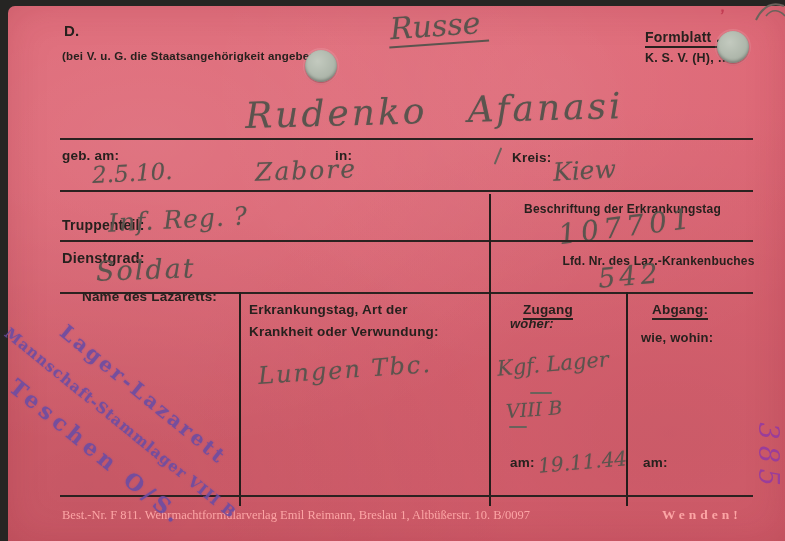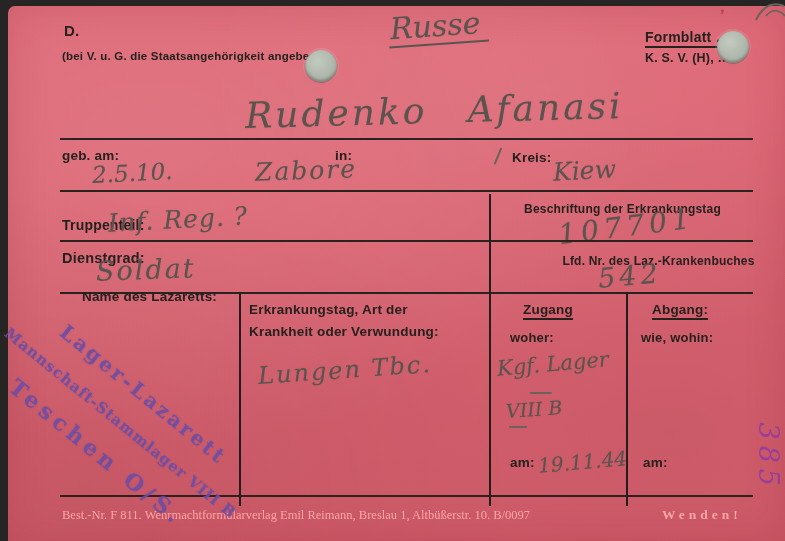--- a/index.html
+++ b/index.html
@@ -99,21 +99,21 @@
   <div class="rule" style="left:60px;top:292px;width:693px;"></div>
 
   <div class="vrule" style="left:489px;top:194px;height:312px;"></div>
   <div class="vrule" style="left:239px;top:292px;height:214px;"></div>
   <div class="vrule" style="left:626px;top:292px;height:214px;"></div>
 
   <div class="abs lbl" style="left:60px;top:289px;width:179px;text-align:center;font-size:13.5px;">Name des Lazaretts:</div>
   <div class="abs lbl" style="left:249px;top:324px;font-size:13.5px;">Krankheit oder Verwundung:</div>
   <div class="abs lbl" style="left:249px;top:302px;font-size:13.5px;">Erkrankungstag, Art der</div>
   <div class="abs lbl underl" style="left:523px;top:302px;font-size:13.5px;">Zugang</div>
-  <div class="abs lbl" style="left:510px;top:330px;font-size:13px;">woher:</div>
+  <div class="abs lbl" style="left:510px;top:316px;font-size:13px;font-style:italic;">woher:</div>
   <div class="abs lbl underl" style="left:652px;top:302px;font-size:13.5px;">Abgang:</div>
   <div class="abs lbl" style="left:641px;top:330px;font-size:13px;">wie, wohin:</div>
 
   <div class="abs hand" style="left:258px;top:356px;font-size:24px;letter-spacing:2px;transform:rotate(-4deg);">Lungen Tbc.</div>
   <div class="abs hand" style="left:497px;top:352px;font-size:21px;transform:rotate(-5deg);">Kgf. Lager</div>
   <div class="pencil-line" style="left:530px;top:392px;width:22px;height:2px;"></div>
   <div class="abs hand" style="left:506px;top:398px;font-size:19px;transform:rotate(-4deg);">VIII B</div>
   <div class="pencil-line" style="left:509px;top:426px;width:18px;height:2px;"></div>
   <div class="abs lbl" style="left:510px;top:455px;font-size:13.5px;">am:</div>
   <div class="abs hand" style="left:538px;top:450px;font-size:20px;transform:rotate(-5deg);">19.11.44</div>

